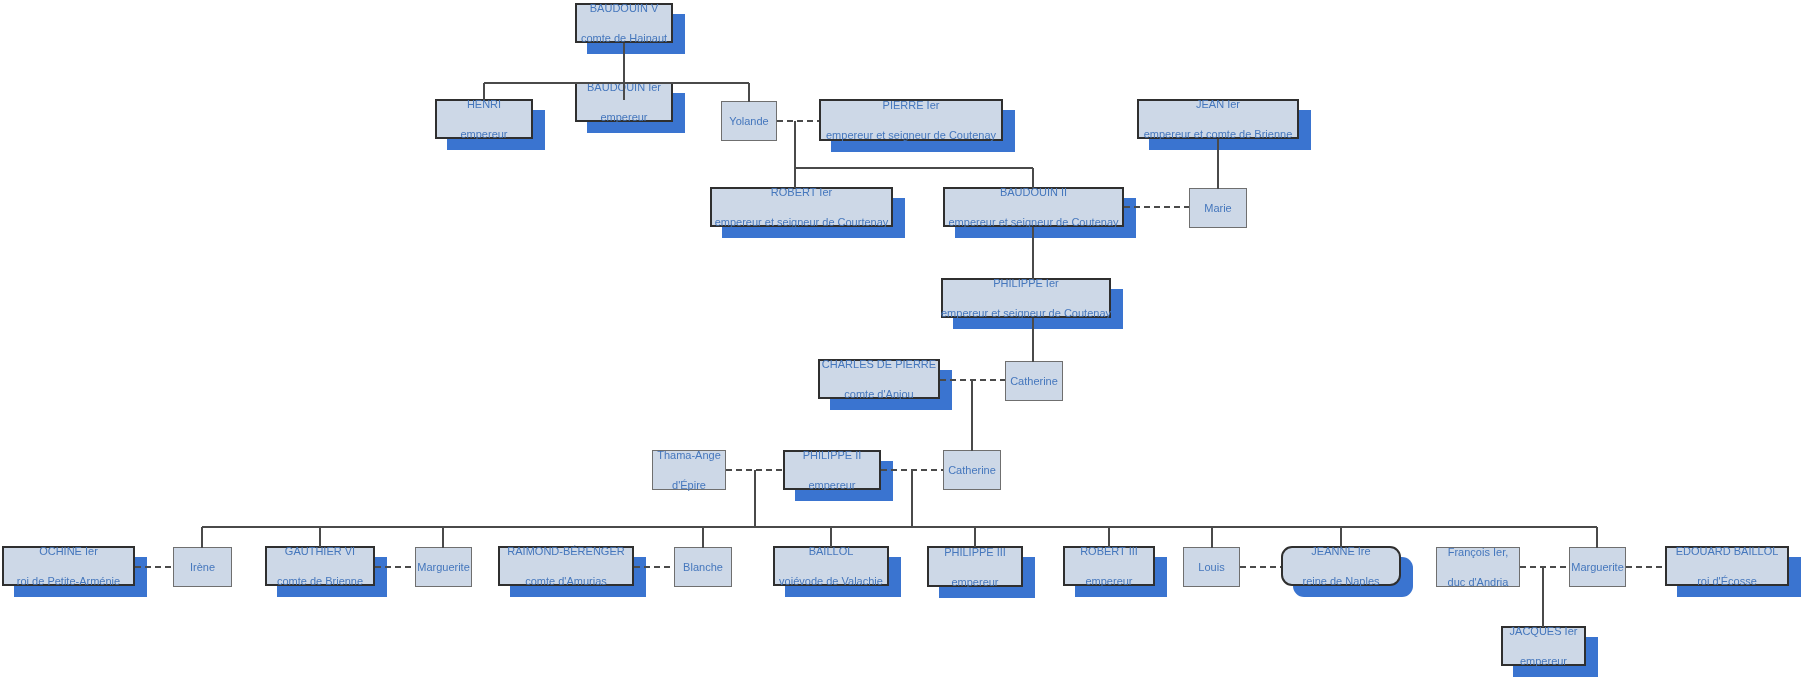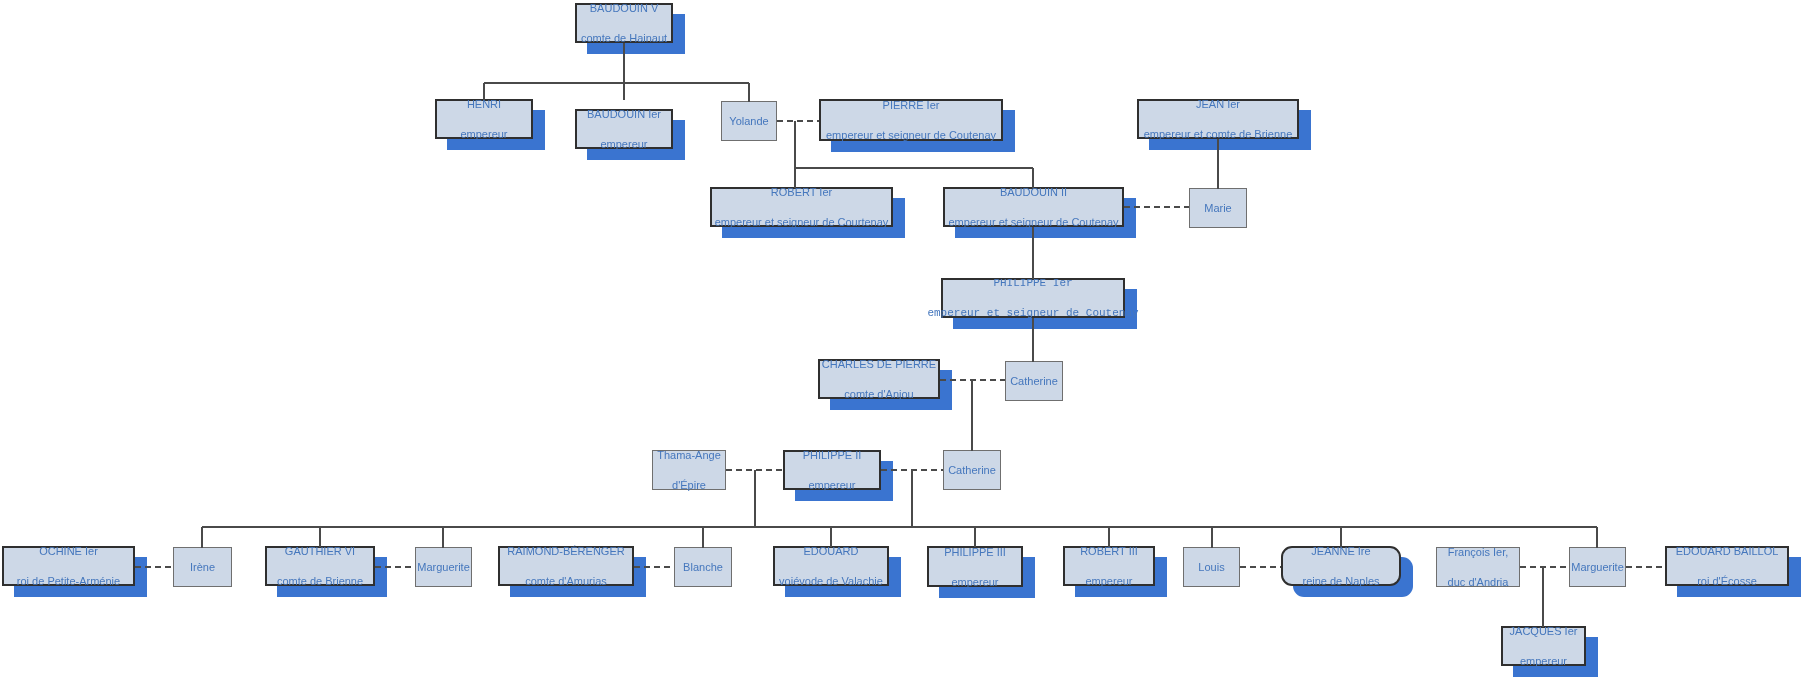--- a/index.html
+++ b/index.html
@@ -26,21 +26,21 @@
   <div class="node main" style="left:575px;top:3px;width:98px;height:40px;">
     <span>BAUDOUIN V</span>
     <span>comte de Hainaut</span>
   </div>
 
   <div class="node main" style="left:435px;top:99px;width:98px;height:40px;">
     <span>HENRI</span>
     <span>empereur</span>
   </div>
 
-  <div class="node main" style="left:575px;top:109px;width:98px;height:40px;">
+  <div class="node main" style="left:575px;top:82px;width:98px;height:40px;">
     <span>BAUDOUIN Ier</span>
     <span>empereur</span>
   </div>
 
   <div class="node spouse" style="left:721px;top:101px;width:56px;height:40px;">
     <span>Yolande</span>
   </div>
 
   <div class="node main" style="left:819px;top:99px;width:184px;height:42px;">
     <span>PIERRE Ier</span>
@@ -59,21 +59,21 @@
 
   <div class="node main" style="left:943px;top:187px;width:181px;height:40px;">
     <span>BAUDOUIN II</span>
     <span>empereur et seigneur de Coutenay</span>
   </div>
 
   <div class="node spouse" style="left:1189px;top:188px;width:58px;height:40px;">
     <span>Marie</span>
   </div>
 
-  <div class="node main" style="left:941px;top:278px;width:184px;height:40px;font-family:Liberation Mono, monospace;">
+  <div class="node main" style="left:941px;top:278px;width:170px;height:40px;">
     <span>PHILIPPE Ier</span>
     <span>empereur et seigneur de Coutenay</span>
   </div>
 
   <div class="node main" style="left:818px;top:359px;width:122px;height:40px;">
     <span>CHARLES DE PIERRE</span>
     <span>comte d'Anjou</span>
   </div>
 
   <div class="node spouse" style="left:1005px;top:361px;width:58px;height:40px;">
@@ -115,21 +115,21 @@
   <div class="node main" style="left:498px;top:546px;width:136px;height:40px;">
     <span>RAIMOND-BÉRENGER</span>
     <span>comte d'Amurias</span>
   </div>
 
   <div class="node spouse" style="left:674px;top:547px;width:58px;height:40px;">
     <span>Blanche</span>
   </div>
 
   <div class="node main" style="left:773px;top:546px;width:116px;height:40px;">
-    <span>EDOUARD</span>
+    <span>BAILLOL</span>
     <span>voiévode de Valachie</span>
   </div>
 
   <div class="node main" style="left:927px;top:546px;width:96px;height:41px;">
     <span>PHILIPPE III</span>
     <span>empereur</span>
   </div>
 
   <div class="node main" style="left:1063px;top:546px;width:92px;height:40px;">
     <span>ROBERT III</span>

